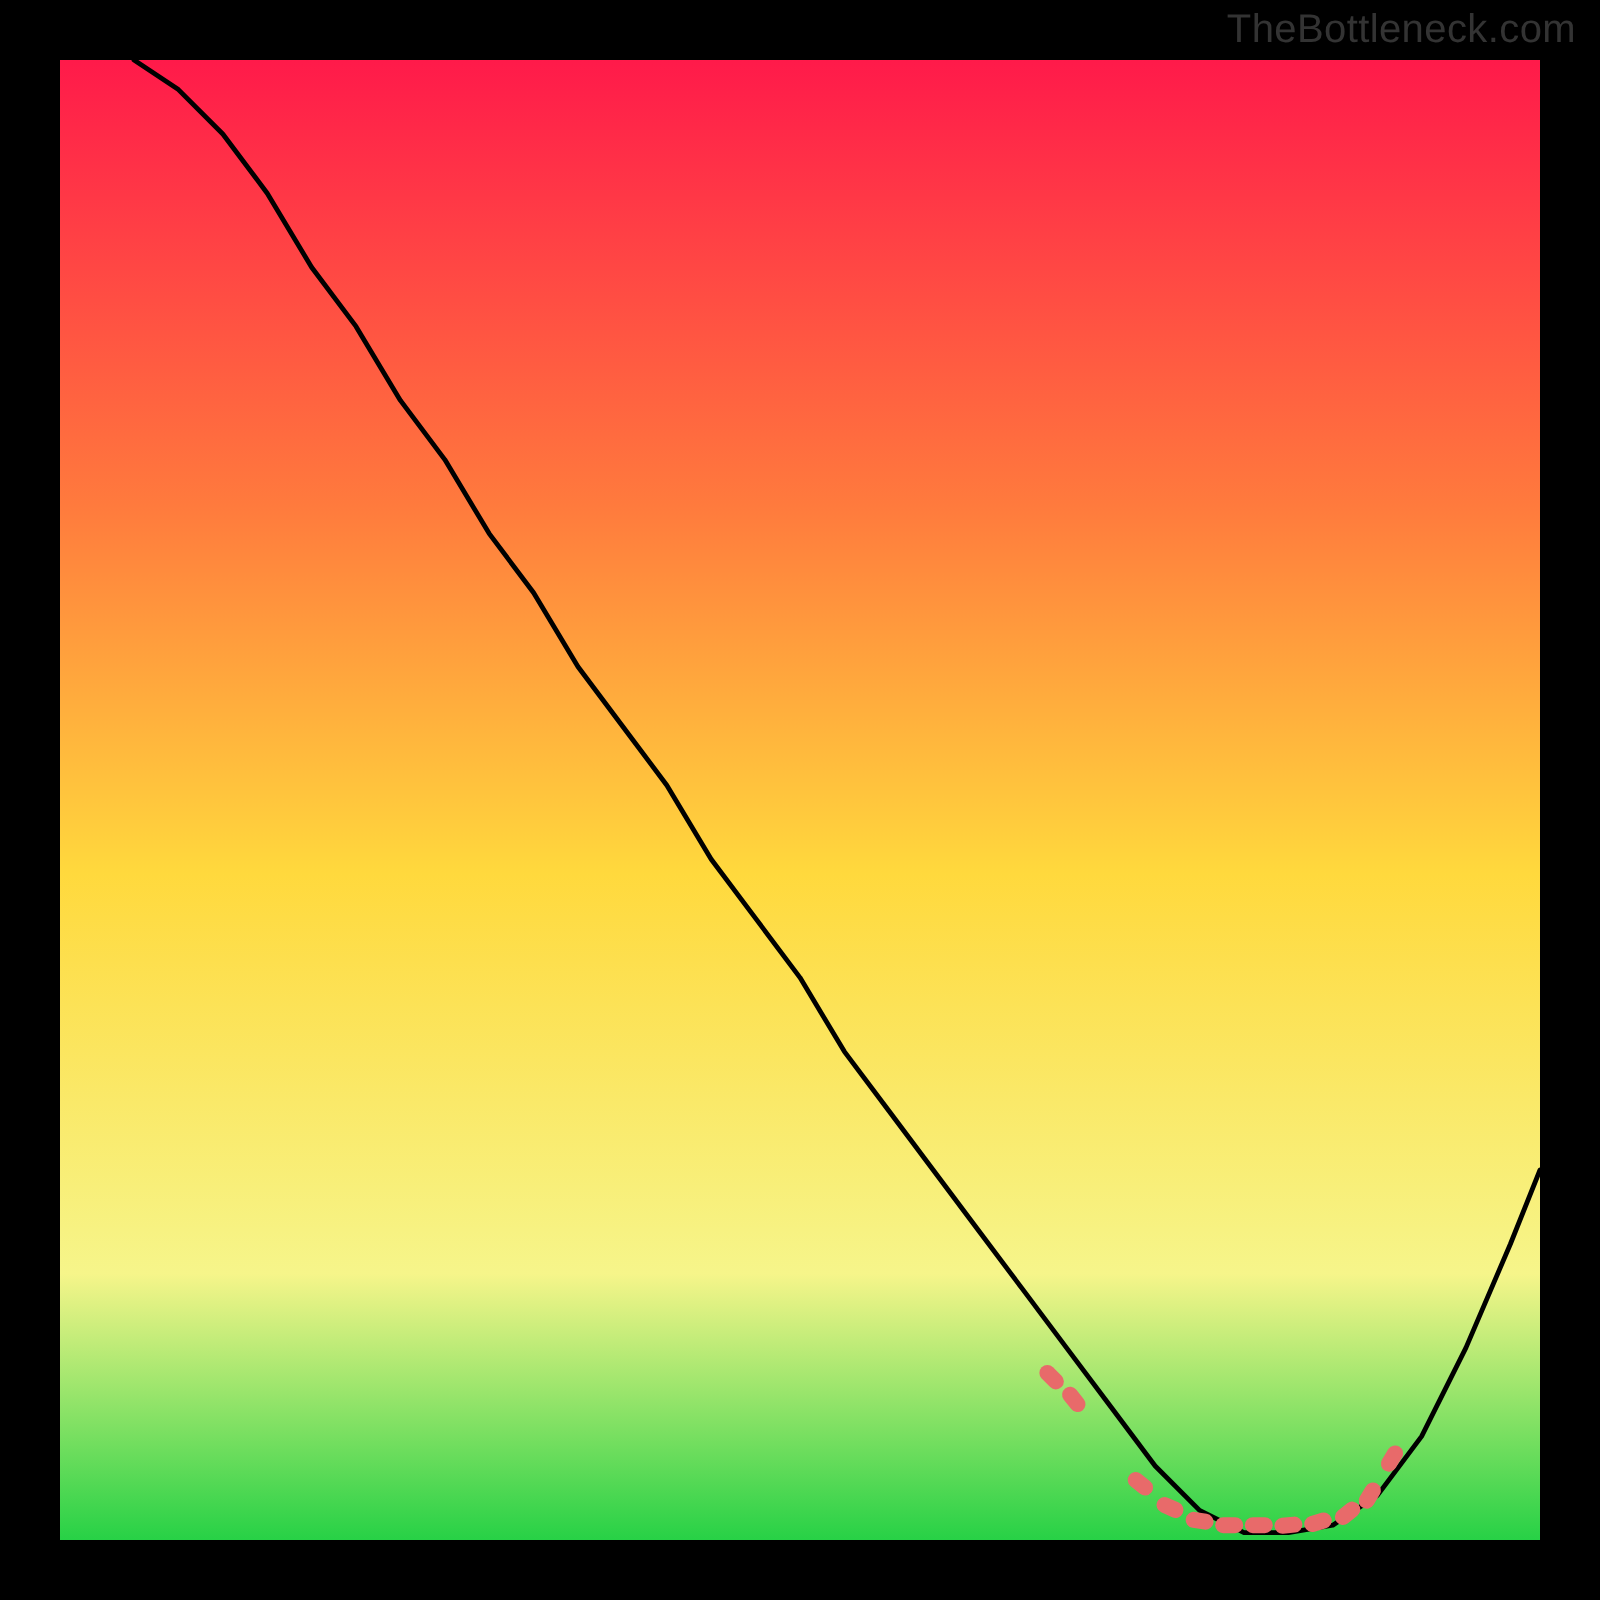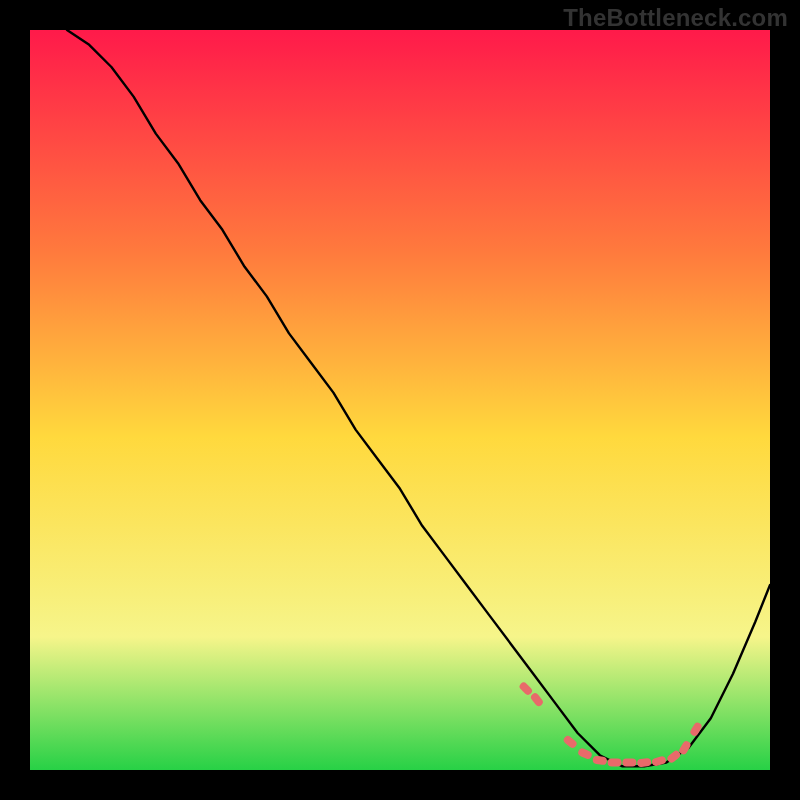--- a/index.html
+++ b/index.html
@@ -15,22 +15,22 @@
     position: relative;
     width: 800px;
     height: 800px;
     background: #000;
   }
   .watermark {
     position: absolute;
     top: 4px;
     right: 12px;
     color: #333;
-    font-size: 24px;
-    font-weight: 700;
+    font-size: 20px;
+    font-weight: 400;
     letter-spacing: 0.2px;
     user-select: none;
   }
   .plot {
     position: absolute;
     left: 30px;
     top: 30px;
     width: 740px;
     height: 740px;
   }

